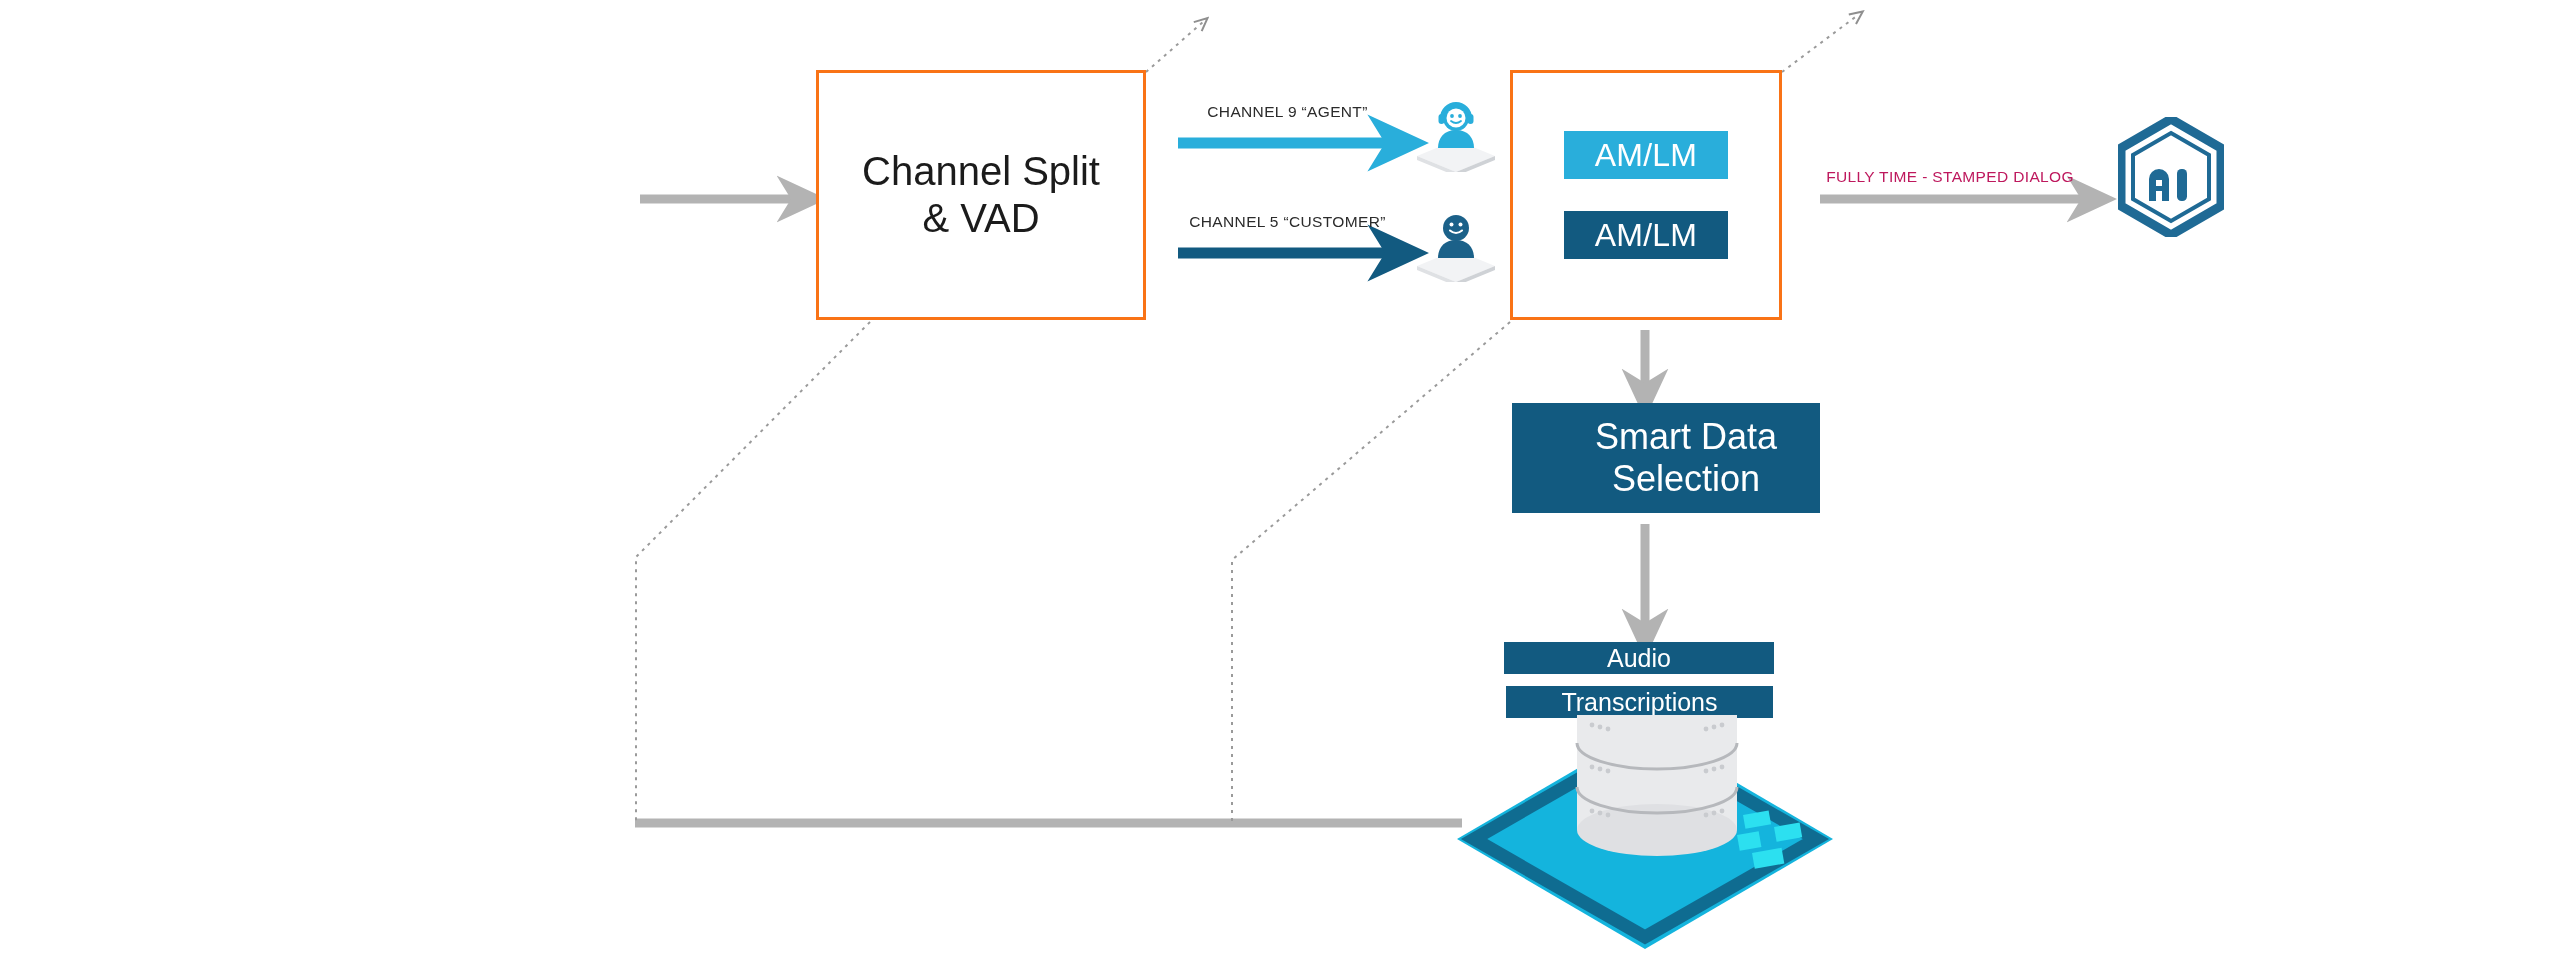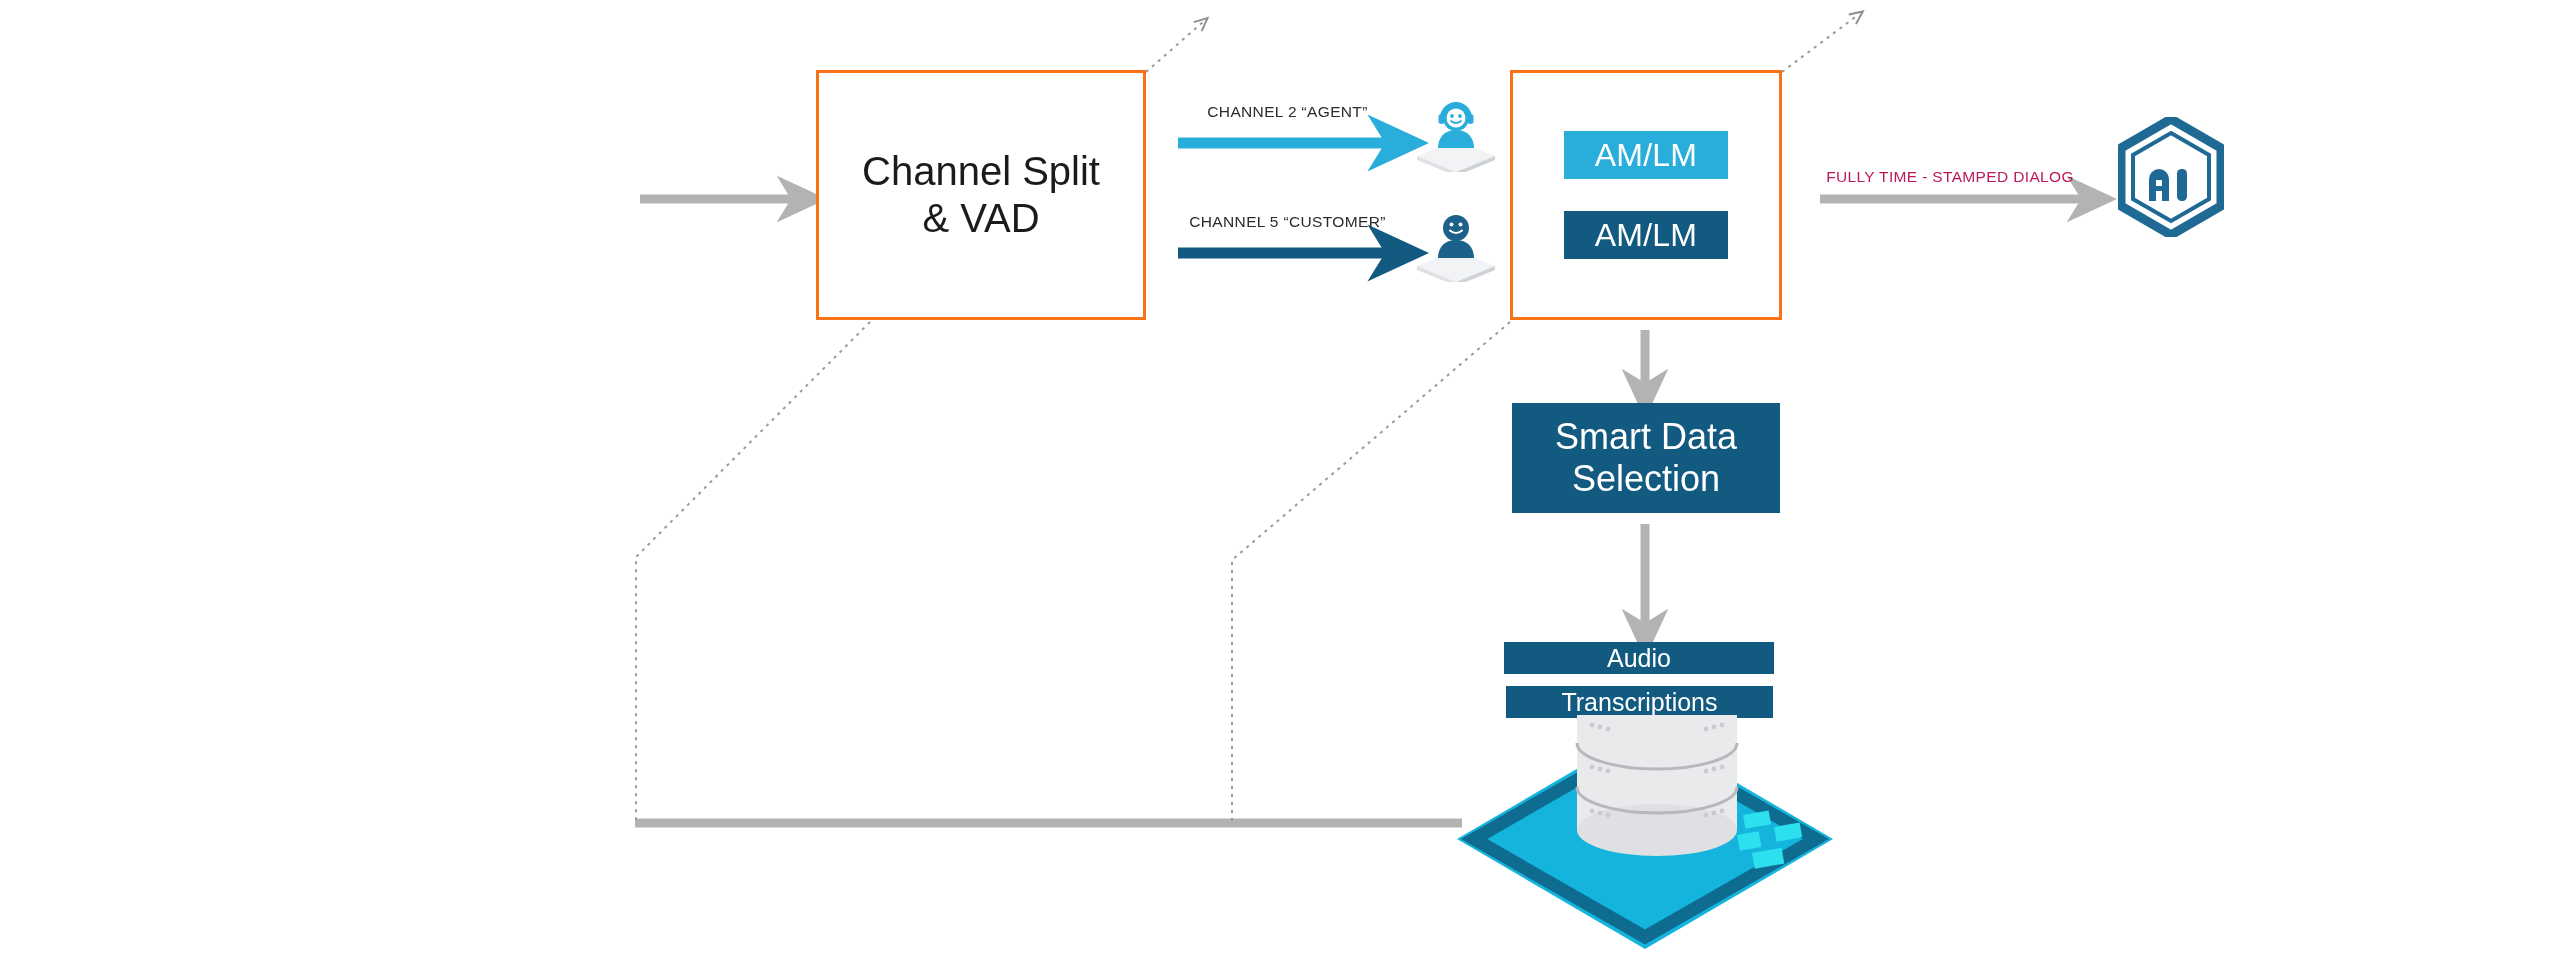--- a/index.html
+++ b/index.html
@@ -89,21 +89,21 @@
     text-align: center; width: 260px; margin-bottom: 5px;
     white-space: nowrap;
   }
   #ai-logo { left: 2118px; top: 117px; width: 106px; height: 120px; }
 
   
   #smart-data-box {
     left: 1512px; top: 403px;
     width: 268px; height: 110px;
     background: #125a80;
-    display: flex; align-items: center; justify-content: center;
+    display: flex; align-items: center; justify-content: center; padding-left: 40px;
   }
   #smart-data-label {
     color: #ffffff; font-size: 36px; text-align: center;
     line-height: 1.16; white-space: pre-line;
   }
 
   
   .storage-bar {
     background: #125a80; color: #ffffff;
     display: flex; align-items: center; justify-content: center;
@@ -162,21 +162,21 @@
     <path d="M 1782 72 L 1858 15" fill="none" stroke="#9a9a9a" stroke-width="2" stroke-dasharray="3,5" marker-end="url(#arrowDot)"></path>
   </svg>
 
 
   <div id="channel-split-box" class="abs orange-box">
     <div id="channel-split-label">Channel Split
 &amp; VAD</div>
   </div>
 
   <div id="channel1-group" class="abs channel-row">
-    <div class="channel-caption channel-caption-wrap">CHANNEL 2 “AGENT”</div>
+    <div class="channel-caption channel-caption-wrap">CHANNEL 9 “AGENT”</div>
   </div>
   <div id="channel2-group" class="abs channel-row">
     <div class="channel-caption channel-caption-wrap">CHANNEL 5 “CUSTOMER”</div>
   </div>
 
   <svg id="avatar-agent" class="abs avatar" viewBox="0 0 86 72" xmlns="http://www.w3.org/2000/svg">
 
     <polygon points="43,40 82,56 43,72 4,56" fill="#f2f3f5"></polygon>
     <polygon points="43,72 4,56 4,60 43,76" fill="#dfe1e4"></polygon>
     <polygon points="43,72 82,56 82,60 43,76" fill="#cfd2d6"></polygon>

